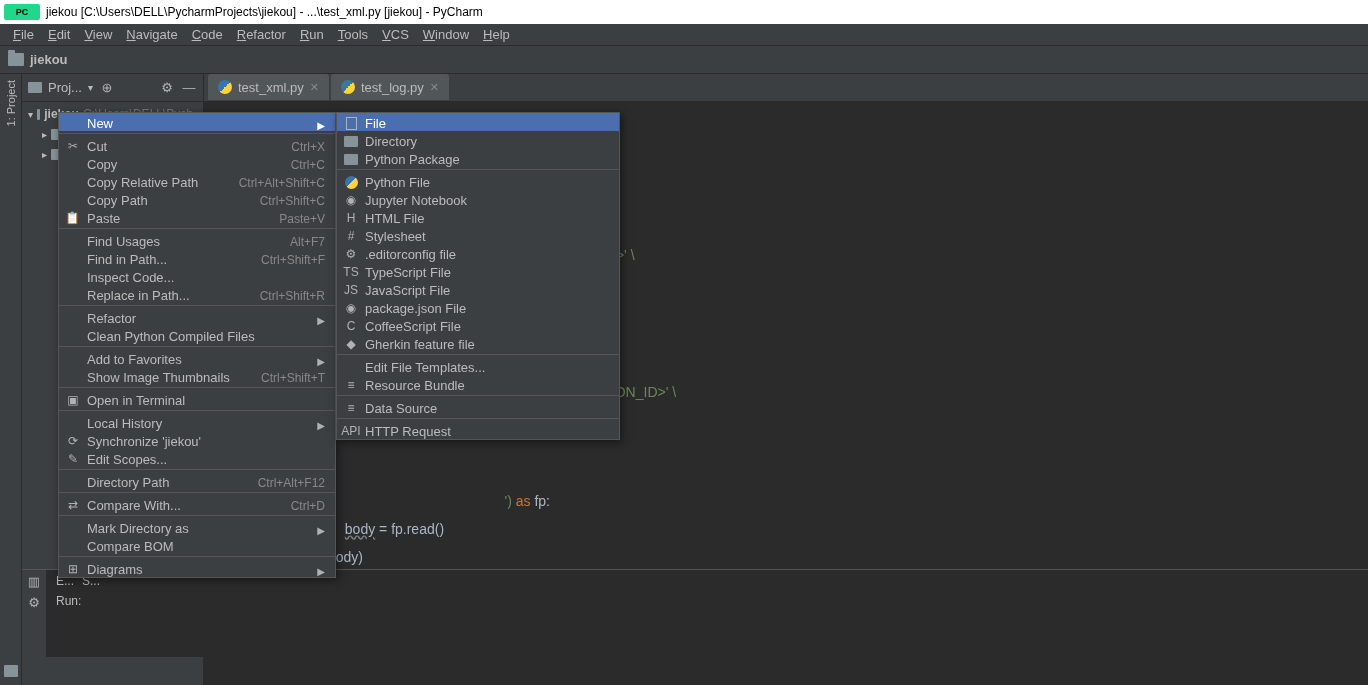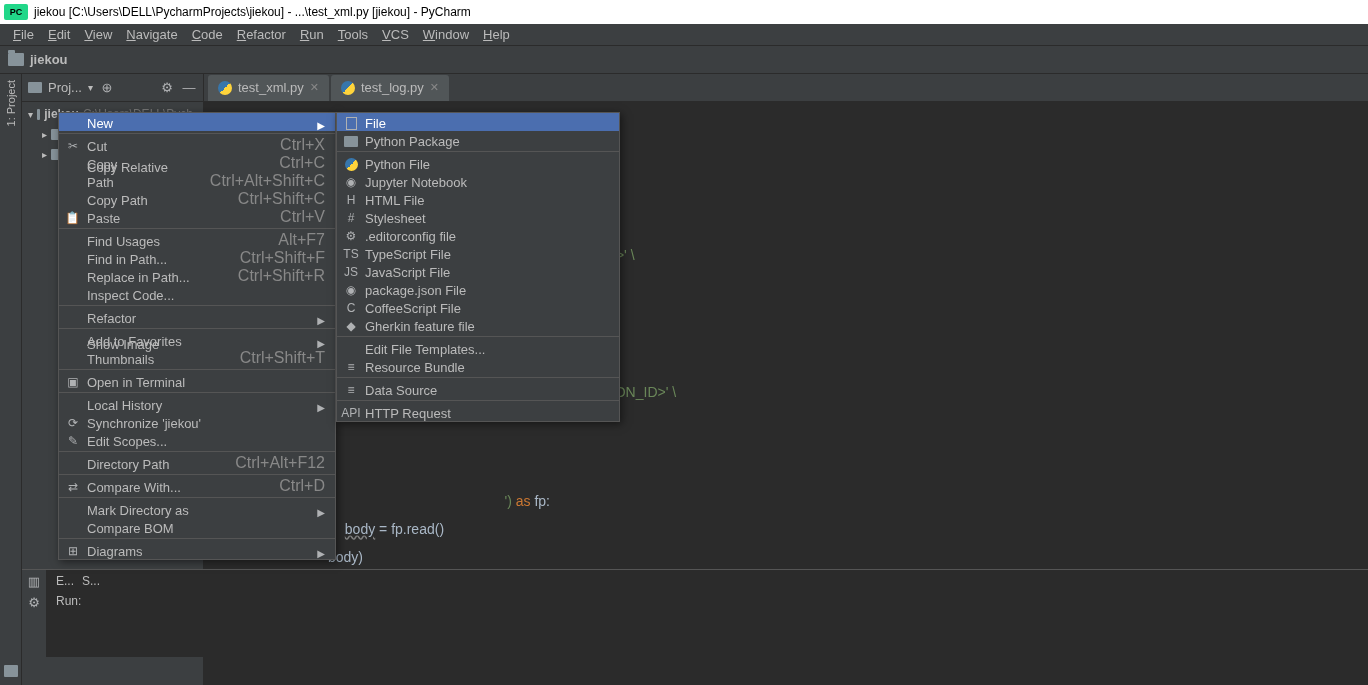--- a/index.html
+++ b/index.html
@@ -1,19 +1,19 @@
 <!DOCTYPE html>
 <html><head>
 <meta charset="utf-8">
 <style>
 * { margin:0; padding:0; box-sizing:border-box; font-family:"Segoe UI",Arial,sans-serif; -webkit-font-smoothing:antialiased; }
 body { width:1368px; height:685px; background:#2b2b2b; color:#bbbbbb; font-size:13px; overflow:hidden; position:relative; }
 
 .titlebar { height:24px; background:#fff; color:#000; display:flex; align-items:center; padding:0 4px; font-size:12px; }
-.titlebar .ico { width:24px; height:16px; background:#21d789; color:#000; font-size:9px; font-weight:bold; display:flex; align-items:center; justify-content:center; margin-right:6px; border-radius:2px; }
+.titlebar .ico { width:36px; height:16px; background:#21d789; color:#000; font-size:9px; font-weight:bold; display:flex; align-items:center; justify-content:center; margin-right:6px; border-radius:2px; }
 
 .menubar { height:22px; background:#3c3f41; display:flex; align-items:center; padding:0 6px; font-size:13px; border-bottom:1px solid #2b2b2b; }
 .menubar .mitem { padding:2px 7px; cursor:pointer; }
 .underline { text-decoration:underline; }
 
 .breadcrumb { height:28px; background:#3c3f41; display:flex; align-items:center; padding:0 8px; border-bottom:1px solid #2b2b2b; }
 .breadcrumb .folder-ico { width:16px; height:13px; background:#87939a; border-radius:1px; margin-right:6px; position:relative; }
 .breadcrumb .folder-ico::before { content:""; position:absolute; top:-3px; left:0; width:7px; height:3px; background:#87939a; border-radius:1px 1px 0 0; }
 
 .main { display:flex; height:calc(685px - 24px - 22px - 28px); }
@@ -23,36 +23,36 @@
 .leftgutter .sico { width:14px; height:12px; background:#87939a; border-radius:1px; }
 
 .projpane { width:182px; background:#3c3f41; border-right:1px solid #2b2b2b; display:flex; flex-direction:column; }
 .proj-toolbar { height:28px; display:flex; align-items:center; padding:0 6px; gap:6px; border-bottom:1px solid #2b2b2b; }
 .proj-toolbar .tb-ico { width:16px; height:16px; display:flex; align-items:center; justify-content:center; color:#afb1b3; cursor:pointer; }
 .proj-toolbar .label { flex:0 0 auto; }
 .proj-tree { flex:1; font-size:12px; padding:2px 0; }
 .tree-row { height:20px; display:flex; align-items:center; padding-left:6px; gap:4px; white-space:nowrap; overflow:hidden; }
 
 .editorarea { flex:1; background:#2b2b2b; display:flex; flex-direction:column; }
-.tabs { height:28px; background:#3c3f41; display:flex; align-items:center; padding-left:4px; border-bottom:1px solid #2b2b2b; }
+.tabs { height:28px; background:#3c3f41; display:flex; align-items:flex-start; padding-left:4px; border-bottom:1px solid #2b2b2b; }
 .tab { height:26px; padding:0 10px; display:flex; align-items:center; gap:6px; background:#515658; margin-right:2px; border-top-left-radius:3px; border-top-right-radius:3px; cursor:pointer; font-size:13px; }
 .tab .pyico { width:14px; height:14px; border-radius:50%; background:linear-gradient(135deg,#3776ab 50%,#ffd43b 50%); }
 .tab .close { color:#888; font-size:11px; }
 .code { flex:1; padding:4px 0 0 40px; font-family:"Consolas","Courier New",monospace; font-size:14px; line-height:27px; color:#a9b7c6; white-space:pre; }
 .code .ln { display:inline-block; width:34px; text-align:right; color:#606366; margin-right:30px; }
 .str { color:#6a8759; }
 .kw { color:#cc7832; }
 .cm { color:#808080; }
 
 .ctxmenu { position:absolute; background:#3c3f41; border:1px solid #555; box-shadow:2px 2px 8px rgba(0,0,0,.5); font-size:13px; z-index:10; }
 .ctxmenu .row { height:18px; display:flex; align-items:flex-end; padding:0 10px 0 6px; cursor:pointer; gap:6px; }
 .ctxmenu .row.sel { background:#4b6eaf; color:#fff; }
 .ctxmenu .row .mico { width:16px; height:16px; display:flex; align-items:center; justify-content:center; font-size:12px; color:#afb1b3; flex:0 0 16px; }
 .ctxmenu .row .lbl { flex:1; }
-.ctxmenu .row .short { color:#888; font-size:16px; margin-left:20px; }
+.ctxmenu .row .short { color:#888; font-size:12px; margin-left:20px; }
 .ctxmenu .row .arrow { margin-left:auto; font-size:10px; color:#afb1b3; }
 .ctxmenu .row.sel .arrow { color:#fff; }
 .ctxmenu .sep { height:1px; background:#555; margin:2px 0; }
 
 .menu1 { left:58px; top:112px; width:278px; }
 .menu2 { left:336px; top:112px; width:284px; }
 
 .toolw { position:absolute; left:22px; bottom:28px; height:88px; right:0; background:#2b2b2b; border-top:1px solid #555; }
 .toolw .tw-tabs { position:absolute; left:0; top:0; bottom:0; width:24px; background:#3c3f41; display:flex; flex-direction:column; align-items:center; padding-top:4px; gap:6px; }
 .toolw .tw-body { position:absolute; left:24px; top:0; right:0; bottom:0; padding:4px 10px; font-family:Consolas,monospace; font-size:12px; color:#bbb; }
@@ -178,47 +178,51 @@
       <span class="short">Ctrl+Alt+Shift+C</span>
     </div>
     <div class="row">
       <span class="mico"></span>
       <span class="lbl">Copy Path</span>
       <span class="short">Ctrl+Shift+C</span>
     </div>
     <div class="row">
       <span class="mico">📋</span>
       <span class="lbl">Paste</span>
-      <span class="short">Ctrl+V</span>
+      <span class="short">Paste+V</span>
     </div>
     <div class="sep"></div>
     <div class="row">
       <span class="mico"></span>
       <span class="lbl">Find Usages</span>
       <span class="short">Alt+F7</span>
     </div>
     <div class="row">
       <span class="mico"></span>
       <span class="lbl">Find in Path...</span>
       <span class="short">Ctrl+Shift+F</span>
     </div>
     <div class="row">
       <span class="mico"></span>
+      <span class="lbl">Inspect Code...</span>
+    </div>
+    <div class="row">
+      <span class="mico"></span>
       <span class="lbl">Replace in Path...</span>
       <span class="short">Ctrl+Shift+R</span>
     </div>
-    <div class="row">
-      <span class="mico"></span>
-      <span class="lbl">Inspect Code...</span>
-    </div>
     <div class="sep"></div>
     <div class="row">
       <span class="mico"></span>
       <span class="lbl">Refactor</span>
       <span class="arrow">▶</span>
+    </div>
+    <div class="row">
+      <span class="mico"></span>
+      <span class="lbl">Clean Python Compiled Files</span>
     </div>
     <div class="sep"></div>
     <div class="row">
       <span class="mico"></span>
       <span class="lbl">Add to Favorites</span>
       <span class="arrow">▶</span>
     </div>
     <div class="row">
       <span class="mico"></span>
       <span class="lbl">Show Image Thumbnails</span>
@@ -277,20 +281,26 @@
     <div class="row sel">
       <span class="mico">
         <span style="width:11px;height:13px;border:1px solid #afb1b3;display:inline-block"></span>
       </span>
       <span class="lbl">File</span>
     </div>
     <div class="row">
       <span class="mico">
         <span class="folder-sm"></span>
       </span>
+      <span class="lbl">Directory</span>
+    </div>
+    <div class="row">
+      <span class="mico">
+        <span class="folder-sm"></span>
+      </span>
       <span class="lbl">Python Package</span>
     </div>
     <div class="sep"></div>
     <div class="row">
       <span class="mico">
         <span class="pyico" style="width:13px;height:13px;display:inline-block;border-radius:50%;background:linear-gradient(135deg,#3776ab 50%,#ffd43b 50%)"></span>
       </span>
       <span class="lbl">Python File</span>
     </div>
     <div class="row">

